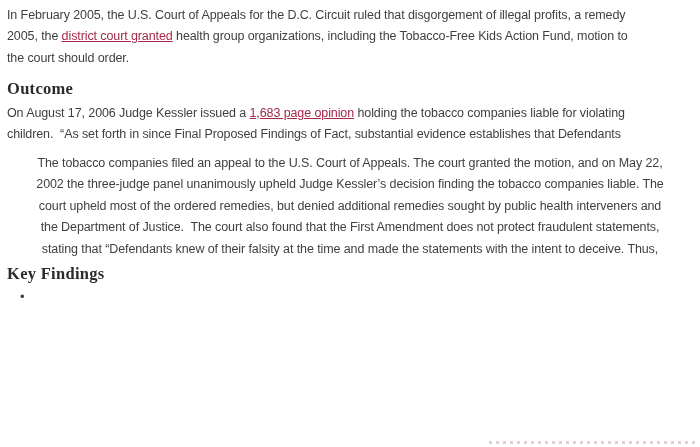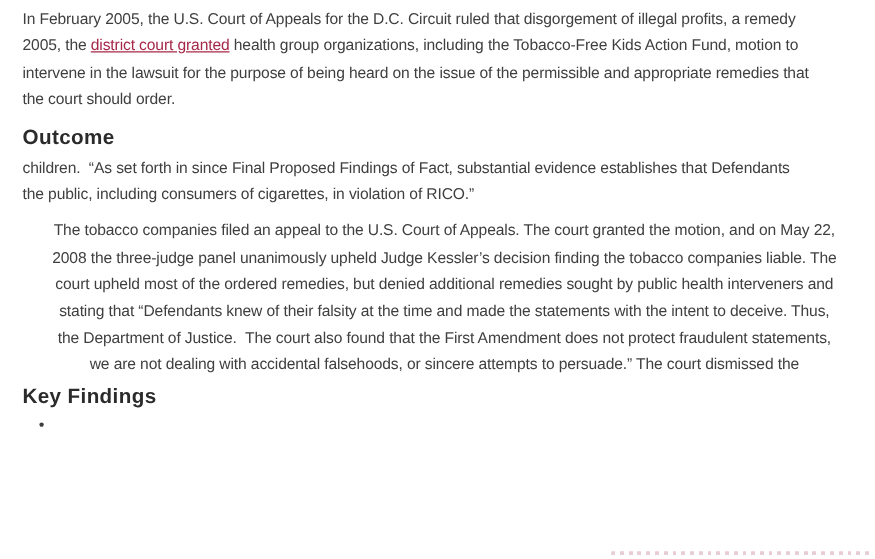--- a/index.html
+++ b/index.html
@@ -8,38 +8,38 @@
     height: 447px;
     overflow: hidden;
     background: var(--background, #ffffff);
     font-family: "Liberation Sans", sans-serif;
   }
   .doc {
     position: relative;
     box-sizing: border-box;
     width: 700px;
     height: 447px;
-    padding: 5px 7px 0 18px;
+    padding: 5px 7px 0 7px;
     color: var(--text-color, #3f3f3f);
     font-size: 12.5px;
     line-height: 21.4px;
     letter-spacing: -0.1px;
   }
   .para { margin: 0 0 7.5px 0; }
   .para.last { margin-bottom: 0; text-align: center; }
   .line { white-space: pre; height: 21.4px; overflow: visible; }
   .run { color: inherit; }
   a.link {
     color: var(--link-color, #a62848);
     text-decoration: underline;
     cursor: pointer;
   }
   h2.heading {
     margin: 0;
-    font-family: Liberation Sans, sans-serif;
+    font-family: Liberation Serif, serif;
     font-weight: 600;
     font-size: 16.5px;
     line-height: 24px;
     letter-spacing: 0.3px;
     color: var(--heading-color, #2b2b2b);
   }
   h2.outcome { margin: 1px 0 2px 0; }
   h2.keyres  { margin: 2px 0 0 0; }
   ul.resources {
     list-style: none;
@@ -71,38 +71,36 @@
   }
 </style>
 </head>
 <body style="--background: #ffffff; --text-color: #3f3f3f; --heading-color: #2b2b2b; --link-color: #a62848;">
 
 <div class="doc">
 
   <div class="para">
       <div class="line"><span class="run">In February 2005, the U.S. Court of Appeals for the D.C. Circuit ruled that disgorgement of illegal profits, a remedy</span></div>
       <div class="line"><span class="run">2005, the </span><a class="link">district court granted</a><span class="run"> health group organizations, including the Tobacco-Free Kids Action Fund, motion to</span></div>
-      <div class="line"><span class="run">intervene in the lawsuit for the purpose of being heard on the issue of the permissible and appropriate remedies that</span></div>
       <div class="line"><span class="run">the court should order.</span></div>
     </div>
 
   <h2 class="heading outcome">Outcome</h2>
 
   <div class="para">
+      <div class="line"><span class="run">On August 17, 2006 Judge Kessler issued a </span><a class="link">1,683 page opinion</a><span class="run"> holding the tobacco companies liable for violating</span></div>
       <div class="line"><span class="run">children.  “As set forth in since Final Proposed Findings of Fact, substantial evidence establishes that Defendants</span></div>
-      <div class="line"><span class="run">the public, including consumers of cigarettes, in violation of RICO.”</span></div>
     </div>
 
   <div class="para last">
       <div class="line"><span class="run">The tobacco companies filed an appeal to the U.S. Court of Appeals. The court granted the motion, and on May 22,</span></div>
-      <div class="line"><span class="run">2008 the three-judge panel unanimously upheld Judge Kessler’s decision finding the tobacco companies liable. The</span></div>
+      <div class="line"><span class="run">2002 the three-judge panel unanimously upheld Judge Kessler’s decision finding the tobacco companies liable. The</span></div>
       <div class="line"><span class="run">court upheld most of the ordered remedies, but denied additional remedies sought by public health interveners and</span></div>
+      <div class="line"><span class="run">the Department of Justice.  The court also found that the First Amendment does not protect fraudulent statements,</span></div>
       <div class="line"><span class="run">stating that “Defendants knew of their falsity at the time and made the statements with the intent to deceive. Thus,</span></div>
-      <div class="line"><span class="run">the Department of Justice.  The court also found that the First Amendment does not protect fraudulent statements,</span></div>
-      <div class="line"><span class="run">we are not dealing with accidental falsehoods, or sincere attempts to persuade.” The court dismissed the</span></div>
     </div>
 
   <h2 class="heading keyres">Key Findings</h2>
 
   <ul class="resources">
     <li class="resource">
       <span class="marker">•</span>
     </li>
   </ul>
 

